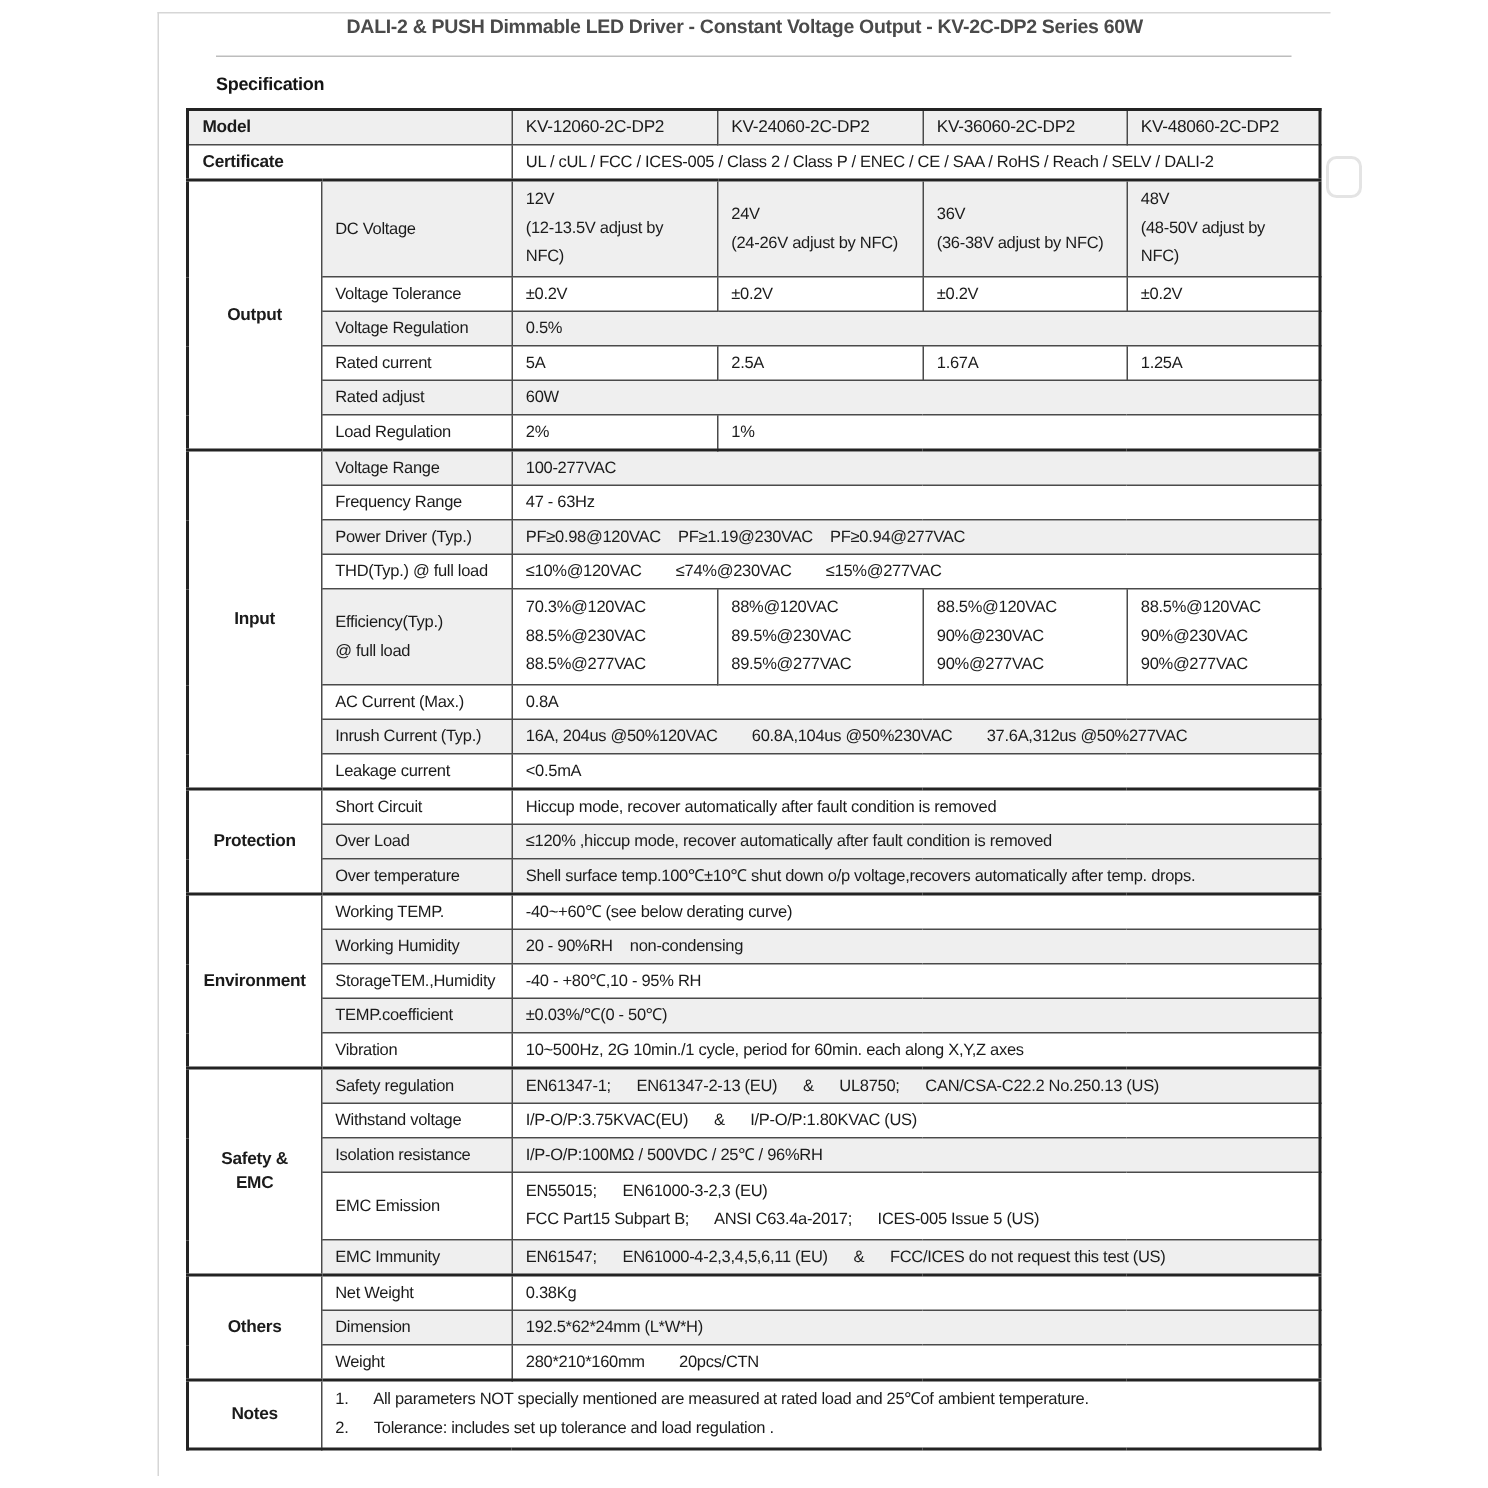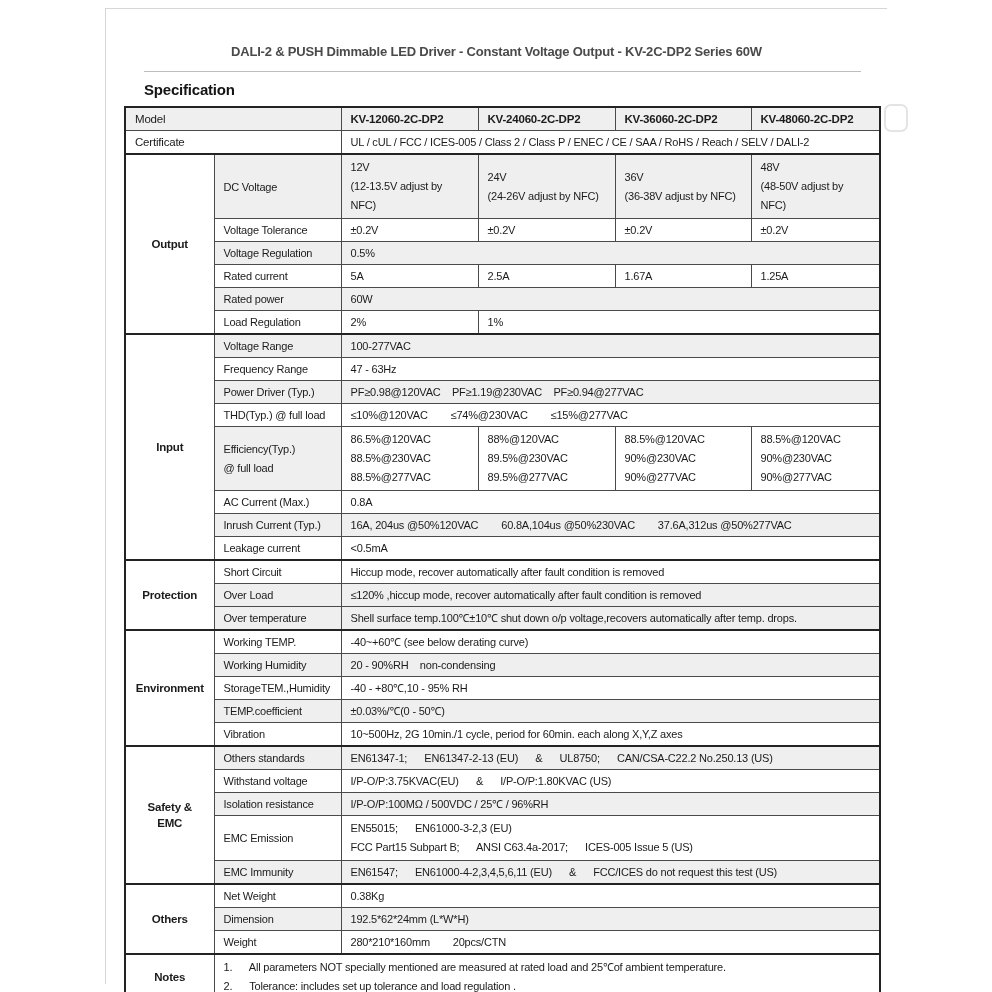--- a/index.html
+++ b/index.html
@@ -2,45 +2,45 @@
 <html><head>
 <meta charset="utf-8">
 <style>
   * { margin:0; padding:0; box-sizing:border-box; }
   html,body { background:#ffffff; width:992px; font-family:"Liberation Sans", sans-serif; }
   .page {
     position:absolute; left:105px; top:8px; width:782px; height:976px;
     border-left:1px solid #d6d6d6; border-top:1px solid #d6d6d6; background:#ffffff;
   }
   .doc-title {
-    margin-top:34px; text-align:center;
+    text-align:center;
     font-size:13px; line-height:17px; font-weight:700; color:#4a4a4a; letter-spacing:-0.2px;
   }
   .rule { margin:11px 0 0 38px; width:717px; border-top:1px solid #bdbdbd; }
   .spec-heading {
-    margin:9px 0 0 38px; font-size:15px; line-height:18px; font-weight:700; color:#141414; letter-spacing:-0.2px;
+    margin:9px 0 0 38px; font-size:12px; line-height:18px; font-weight:700; color:#141414; letter-spacing:-0.2px;
   }
   table.spec {
     margin:7px 0 0 18px; width:755px;
     border-collapse:collapse; table-layout:fixed;
     border:2px solid #232323;
   }
   td, th {
     border:1px solid #4a4a4a;
     padding:3px 9px;
     font-family:"Liberation Sans", sans-serif;
     font-size:11px; line-height:16px; font-weight:400;
     letter-spacing:-0.2px; color:#1b1b1b;
     text-align:left; vertical-align:middle;
     white-space:pre-wrap; overflow:hidden;
     background:#ffffff;
   }
   td.ml, th.ml { line-height:19px; }
-  td.head { font-weight:400; font-size:11.5px;margin-left:32px; }
-  td.model { font-weight:700; font-size:11.5px; }
+  td.head { font-weight:700; font-size:11.5px;margin-left:32px; }
+  td.model { font-weight:400; font-size:11.5px; }
   th.sec { font-weight:700; font-size:11.5px; text-align:center; background:#ffffff;margin-left:24px; }
   .g { background:#efefef; }
   tr.sec-start > td, tr.sec-start > th { border-top:2px solid #232323; }
   .thumb {
     position:absolute; left:884px; top:104px; width:24px; height:28px;
     border:2px solid #e4e4e4; border-radius:7px; background:#ffffff;
   }
 </style>
 </head>
 <body>
@@ -95,21 +95,21 @@
           <td class="val g" colspan="4">0.5%</td>
         </tr>
         <tr>
           <td class="lbl">Rated current</td>
           <td class="val">5A</td>
           <td class="val">2.5A</td>
           <td class="val">1.67A</td>
           <td class="val">1.25A</td>
         </tr>
         <tr>
-          <td class="lbl g">Rated power</td>
+          <td class="lbl g">Rated adjust</td>
           <td class="val g" colspan="4">60W</td>
         </tr>
         <tr>
           <td class="lbl">Load Regulation</td>
           <td class="val">2%</td>
           <td class="val" colspan="3">1%</td>
         </tr>
         <tr class="sec-start">
           <th class="sec" rowspan="8">Input</th>
           <td class="lbl g">Voltage Range</td>
@@ -123,21 +123,21 @@
           <td class="lbl g">Power Driver (Typ.)</td>
           <td class="val g" colspan="4">PF≥0.98@120VAC    PF≥1.19@230VAC    PF≥0.94@277VAC</td>
         </tr>
         <tr>
           <td class="lbl">THD(Typ.) @ full load</td>
           <td class="val" colspan="4">≤10%@120VAC        ≤74%@230VAC        ≤15%@277VAC</td>
         </tr>
         <tr>
           <td class="lbl g ml">Efficiency(Typ.)
 @ full load</td>
-          <td class="val ml">86.5%@120VAC
+          <td class="val ml">70.3%@120VAC
 88.5%@230VAC
 88.5%@277VAC</td>
           <td class="val ml">88%@120VAC
 89.5%@230VAC
 89.5%@277VAC</td>
           <td class="val ml">88.5%@120VAC
 90%@230VAC
 90%@277VAC</td>
           <td class="val ml">88.5%@120VAC
 90%@230VAC
@@ -184,21 +184,21 @@
         <tr>
           <td class="lbl g">TEMP.coefficient</td>
           <td class="val g" colspan="4">±0.03%/℃(0 - 50℃)</td>
         </tr>
         <tr>
           <td class="lbl">Vibration</td>
           <td class="val" colspan="4">10~500Hz, 2G 10min./1 cycle, period for 60min. each along X,Y,Z axes</td>
         </tr>
         <tr class="sec-start">
           <th class="sec" rowspan="5">Safety &amp; EMC</th>
-          <td class="lbl g">Others standards</td>
+          <td class="lbl g">Safety regulation</td>
           <td class="val g" colspan="4">EN61347-1;      EN61347-2-13 (EU)      &amp;      UL8750;      CAN/CSA-C22.2 No.250.13 (US)</td>
         </tr>
         <tr>
           <td class="lbl">Withstand voltage</td>
           <td class="val" colspan="4">I/P-O/P:3.75KVAC(EU)      &amp;      I/P-O/P:1.80KVAC (US)</td>
         </tr>
         <tr>
           <td class="lbl g">Isolation resistance</td>
           <td class="val g" colspan="4">I/P-O/P:100MΩ / 500VDC / 25℃ / 96%RH</td>
         </tr>

